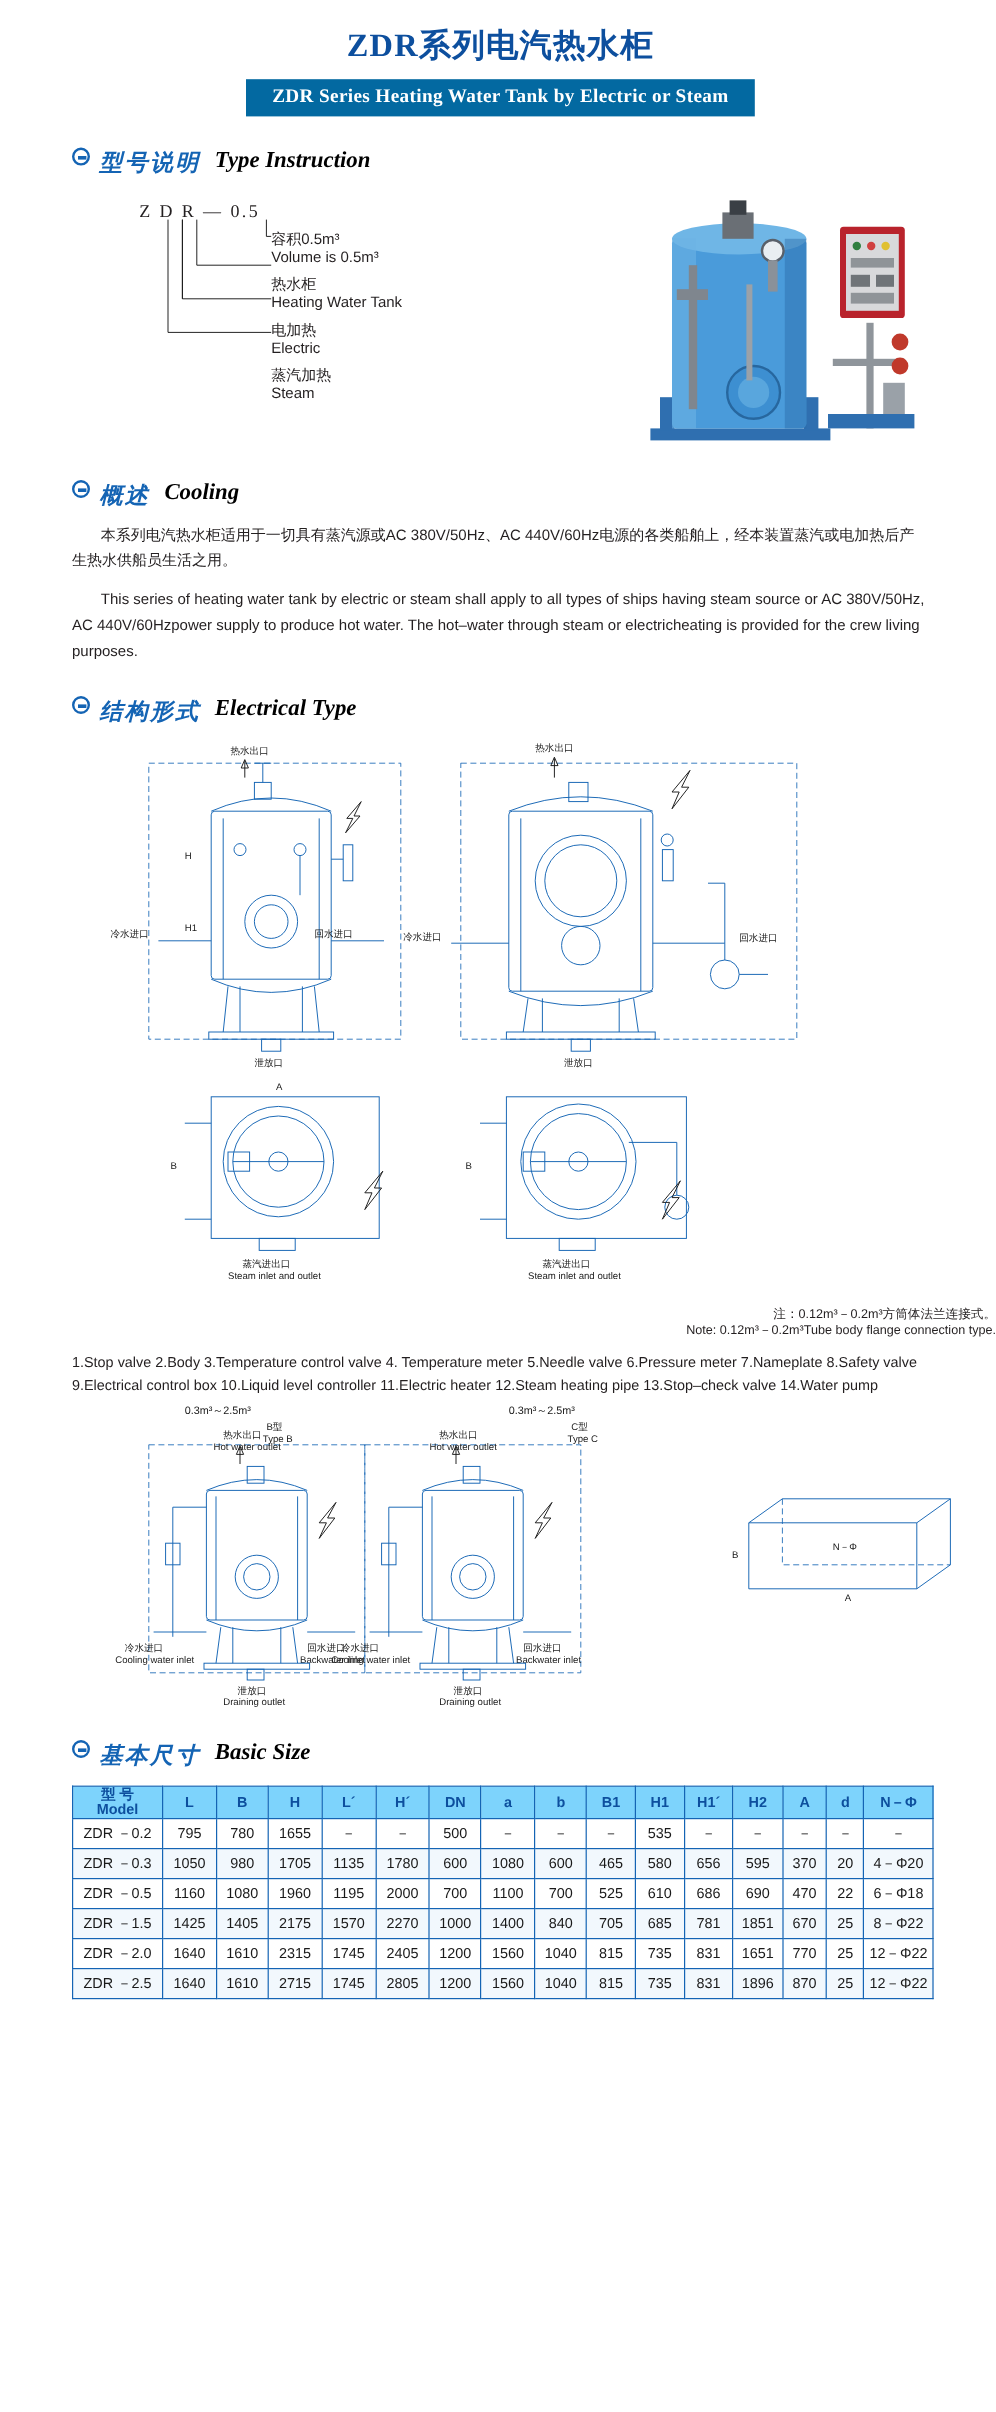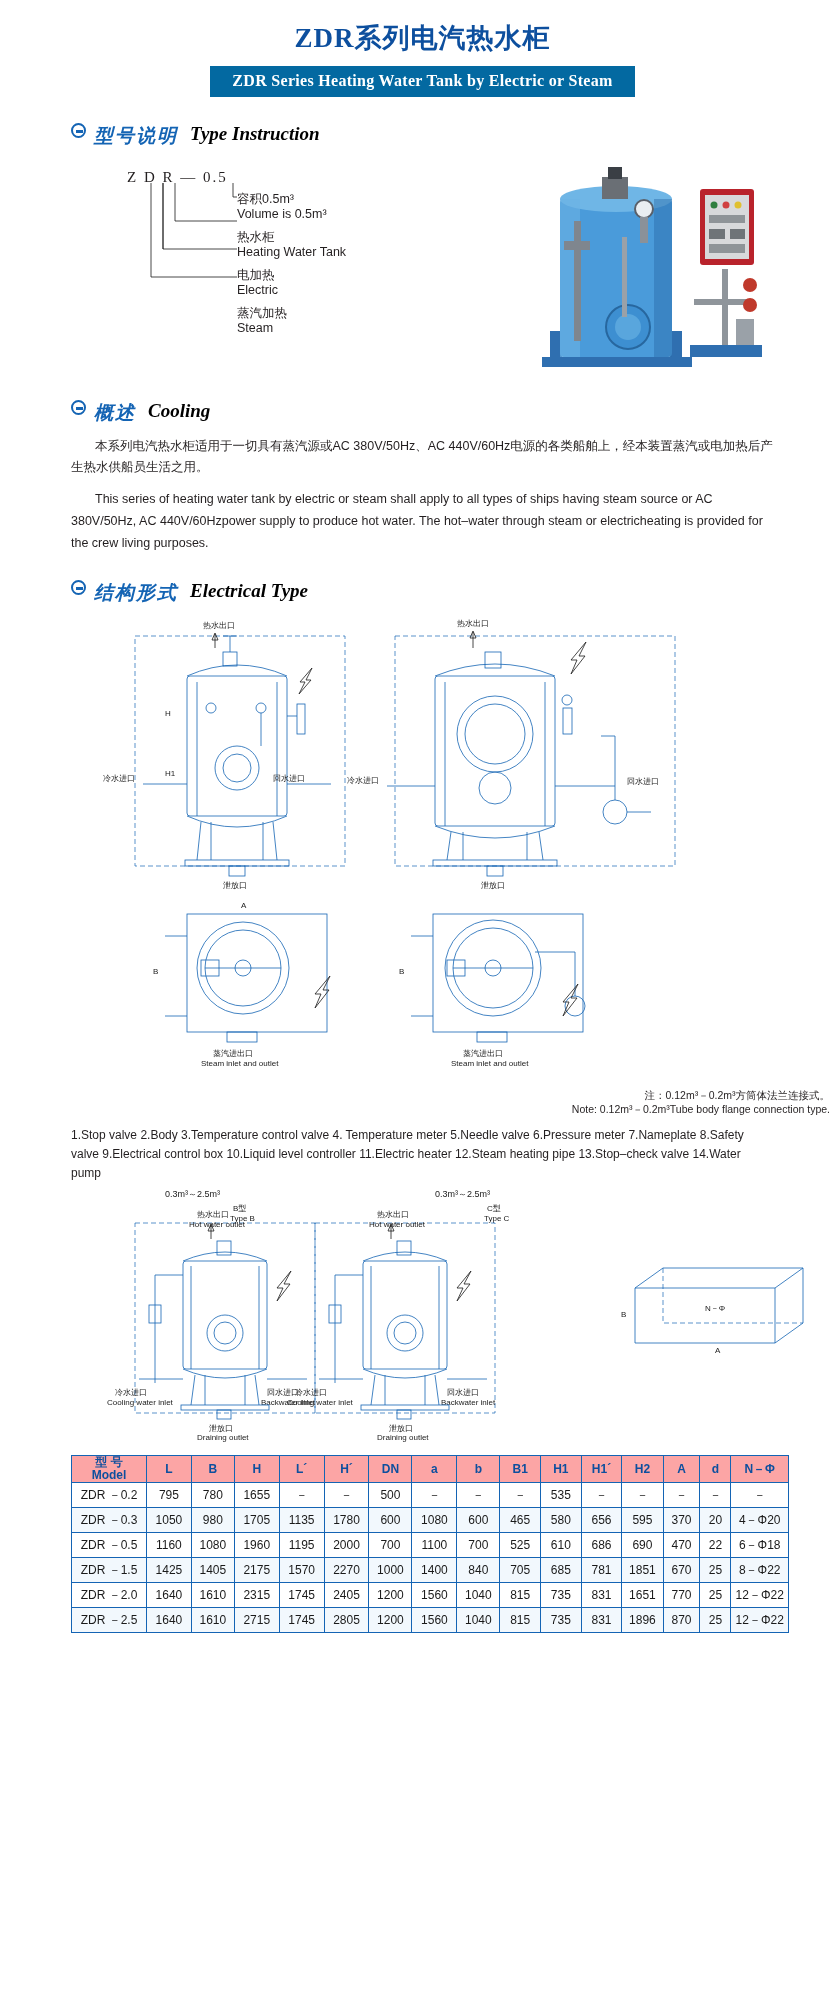--- a/index.html
+++ b/index.html
@@ -3,21 +3,21 @@
 <meta charset="utf-8">
 <style>
   * { box-sizing: border-box; }
   html, body { margin:0; padding:0; }
   body {
     width: 830px;
     background: #ffffff;
     font-family: "Liberation Sans", sans-serif;
     color: #231f20;
   }
-  .page { width: 830px; position: relative; padding: 0 0 30px 15px; }
+  .page { width: 830px; position: relative; padding: 0 0 30px 4px; }
 
   
   .title-cn {
     text-align: center;
     font-family: "Liberation Serif", serif;
     font-weight: bold;
     font-size: 27px;
     color: #0d4f9e;
     letter-spacing: 1px;
     padding-top: 20px;
@@ -108,21 +108,21 @@
     font-family:"Liberation Sans", sans-serif;
   }
   table.basic th, table.basic td {
     border:1px solid #1464b4;
     text-align:center;
     height: 25px;
     padding:0 2px;
     color:#1a1a1a;
   }
   table.basic thead th {
-    background:#fca5a5;
+    background:#7dd3fc;
     color:#0d4f9e;
     font-weight:bold;
     line-height:13px;
   }
   table.basic thead th .cn{display:block;}
   table.basic thead th .en{display:block;}
   table.basic tbody tr:nth-child(odd) td { background:#ffffff; }
   table.basic tbody tr:nth-child(even) td { background:#f2f8fd; }
 
   svg { display:block; }
@@ -448,20 +448,25 @@
       <path class="ln" d="M620,160 L760,160 L760,105 L620,105 Z"></path>
       <path class="ln" d="M620,105 L648,85 L788,85 L760,105"></path>
       <path class="ln" d="M788,85 L788,140 L760,160"></path>
       <path class="dashln" d="M648,85 L648,140 L788,140"></path>
       <text class="lbl" x="690" y="128">N－Φ</text>
       <text class="lbl" x="700" y="170">A</text>
       <text class="lbl" x="606" y="134">B</text>
     </g>
   </svg>
 
+  <div class="section-head">
+    <span class="bullet"></span>
+    <span class="sec-cn">基本尺寸</span>
+    <span class="sec-en">Basic Size</span>
+  </div>
 
   <div class="table-wrap">
     <table class="basic">
       <thead>
         <tr>
           <th style="width:78px">
             <span class="cn">型 号</span>
             <span class="en">Model</span>
           </th>
           <th style="width:46px">L</th>

